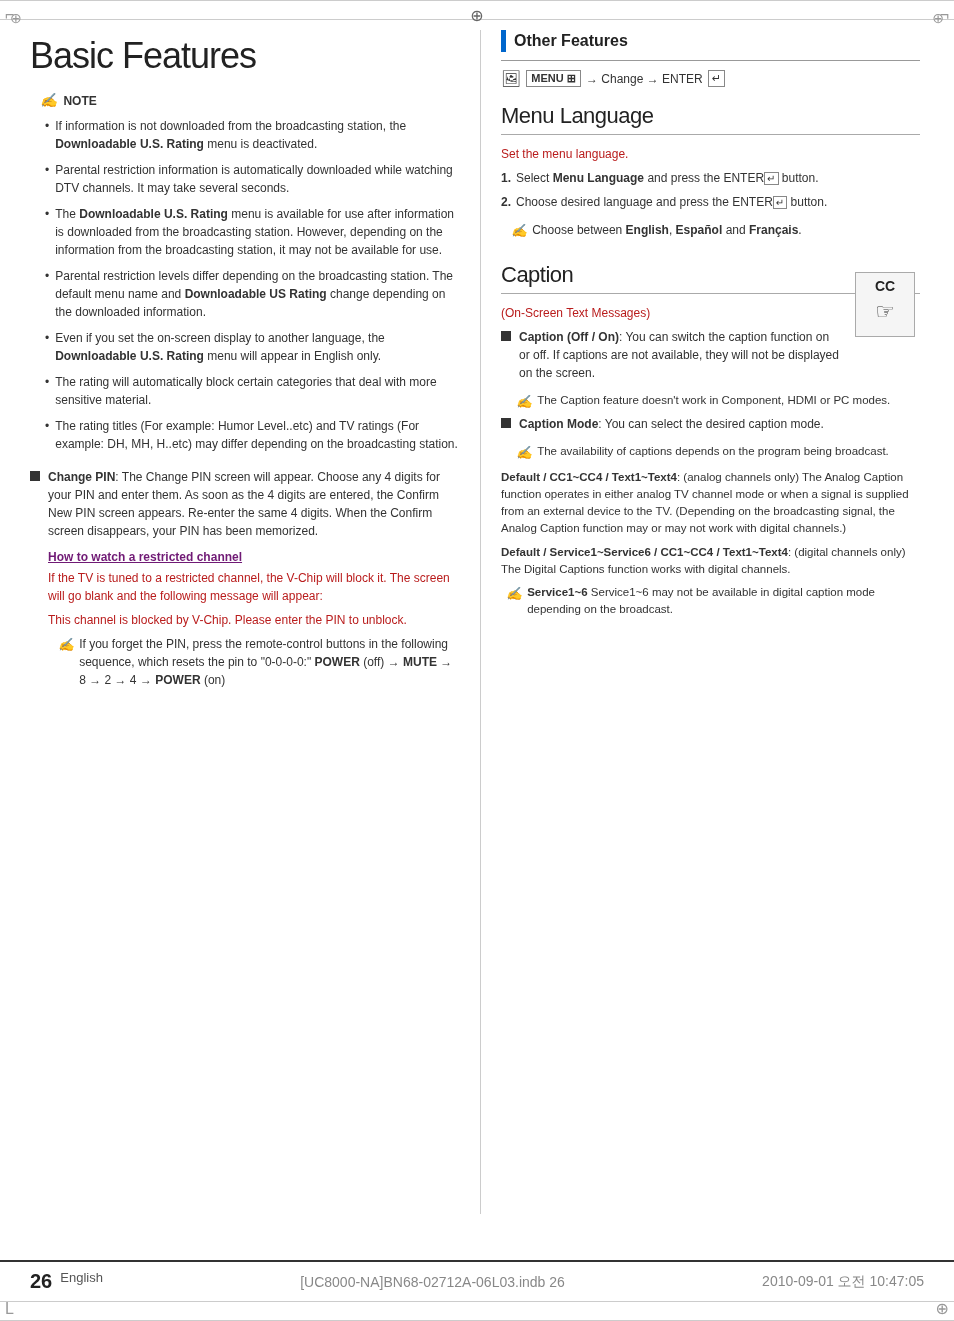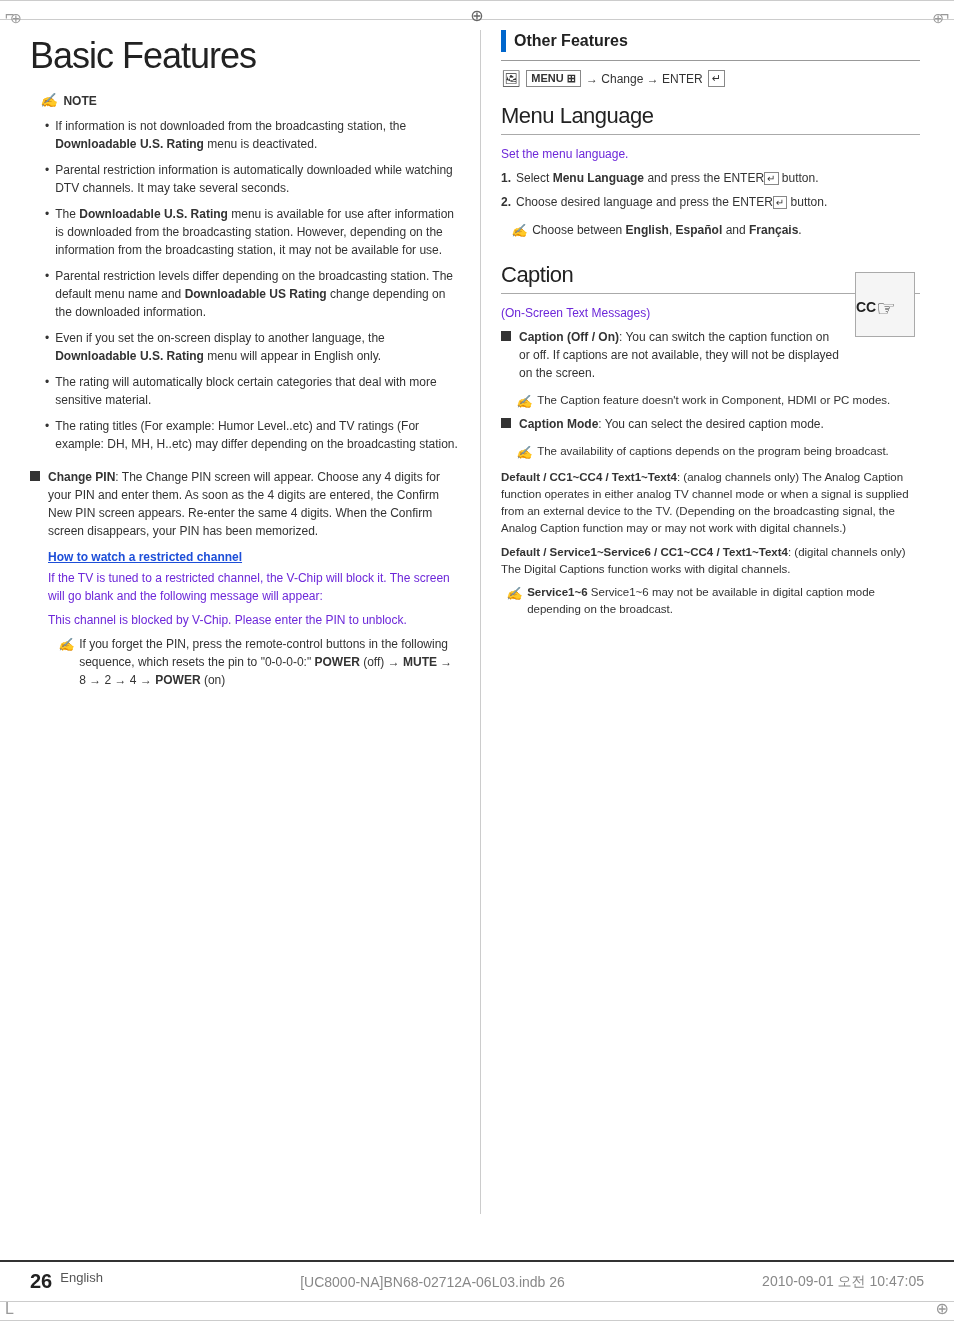--- a/index.html
+++ b/index.html
@@ -94,26 +94,26 @@
       height: 10px;
       background: #333;
       flex-shrink: 0;
       margin-top: 3px;
     }
     .subsection-title {
       font-size: 12px;
       font-weight: bold;
       text-decoration: underline;
       margin: 10px 0 5px 0;
-      color: #1d4ed8;
+      color: #701a75;
     }
     .body-text {
       font-size: 12px;
       line-height: 1.5;
-      color: #6d28d9;
+      color: #b91c1c;
       margin-bottom: 6px;
     }
     .note-inline {
       display: flex;
       align-items: flex-start;
       gap: 5px;
       margin: 6px 0;
       font-size: 12px;
       line-height: 1.5;
       color: #333;
@@ -202,21 +202,21 @@
       position: relative;
     }
     .cc-button {
       position: absolute;
       right: 5px;
       top: 10px;
       width: 60px;
       height: 65px;
       border: 1px solid #aaa;
       display: flex;
-      flex-direction: row;
+      flex-direction: column;
       align-items: center;
       justify-content: flex-start;
       padding-top: 5px;
       background: #f5f5f5;
     }
     .cc-label {
       font-size: 14px;
       font-weight: bold;
       color: #222;
     }

